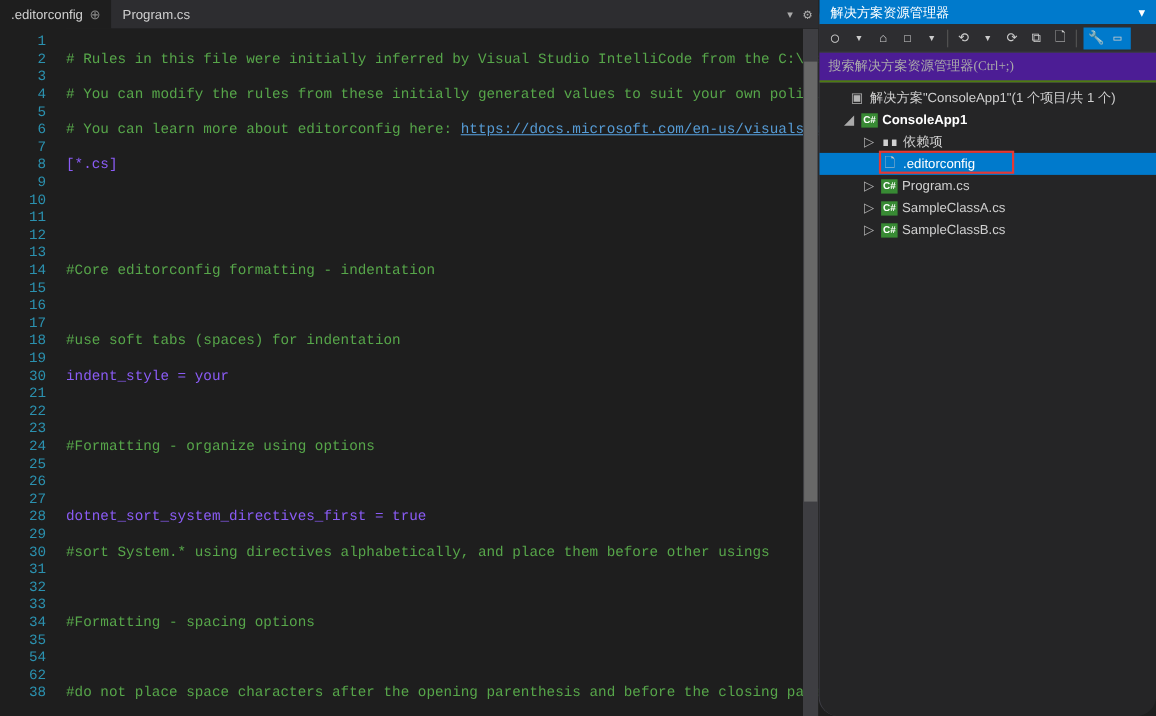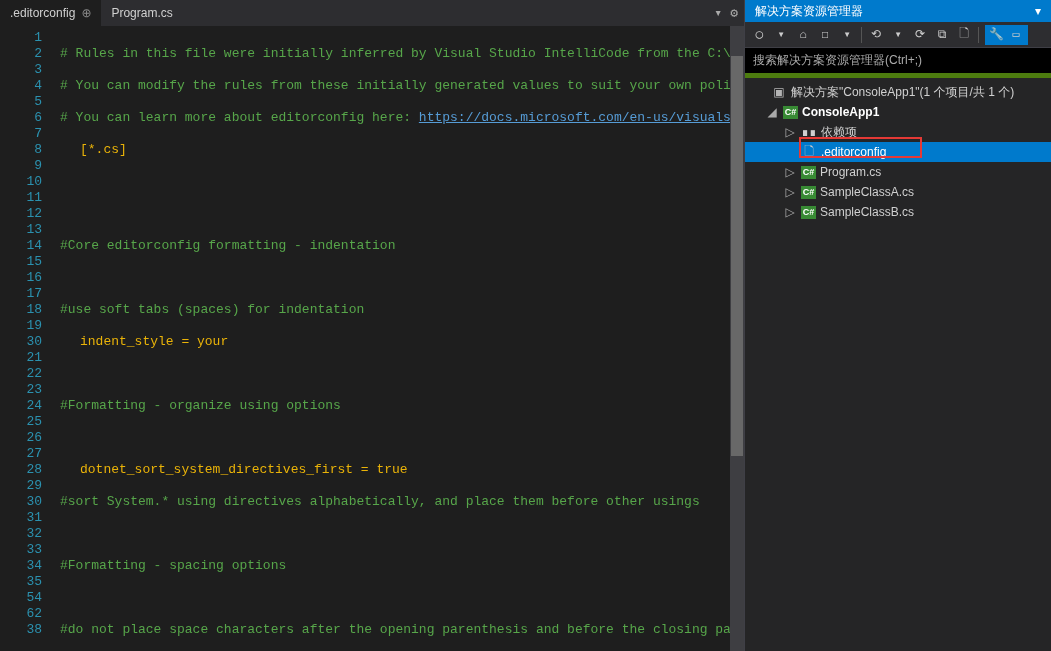--- a/index.html
+++ b/index.html
@@ -62,21 +62,21 @@
       flex: 1;
       padding-top: 4px;
       font-size: 13px;
       line-height: 16px;
       white-space: pre;
       position: relative;
       overflow: hidden;
     }
     .line { height: 16px; }
     .comment { color: #57a64a; }
-    .keyvalue { color: #eab308; margin-left: 20px; }
+    .keyvalue { color: #8b5cf6; }
     .link { color: #569cd6; text-decoration: underline; cursor: pointer; }
     .scrollbar-right {
       position: absolute;
       right: 0;
       top: 0;
       width: 14px;
       height: 100%;
       background: #3e3e42;
     }
     .scrollbar-thumb {
@@ -88,20 +88,21 @@
       background: #686868;
     }
 
     .side-panel {
       width: 307px;
       height: 651px;
       background: #252526;
       display: flex;
       flex-direction: column;
       border-left: 1px solid #3f3f46;
+      border-radius: 18px;
     }
     .panel-title {
       background: #007acc;
       color: #fff;
       font-family: 'Segoe UI', sans-serif;
       font-size: 12px;
       padding: 4px 10px;
       display: flex;
       align-items: center;
       height: 22px;
@@ -115,26 +116,26 @@
       padding: 0 6px;
       gap: 0;
       border-bottom: 1px solid #3f3f46;
     }
     .tb-group { display: flex; align-items: center; gap: 6px; }
     .tb-sep { width: 1px; height: 16px; background: #555; margin: 0 6px; }
     .tb-icon { width: 16px; height: 16px; display: inline-flex; align-items:center; justify-content:center; color: #ccc; cursor: pointer; font-size: 12px; }
     .wrench-box { background: #007acc; padding: 2px 4px; display: flex; gap: 3px; }
 
     .panel-search {
-      background: #000000;
+      background: #4c1d95;
       padding: 4px 8px;
-      font-family: Liberation Sans, sans-serif;
+      font-family: Liberation Serif, serif;
       font-size: 12px;
       color: #aaa;
-      border-bottom: 5px solid #4d7c0f;
+      border-bottom: 2px solid #4d7c0f;
     }
     .tree {
       padding: 4px 0;
       font-family: 'Segoe UI', sans-serif;
       font-size: 12px;
     }
     .tree-item {
       display: flex;
       align-items: center;
       height: 20px;

